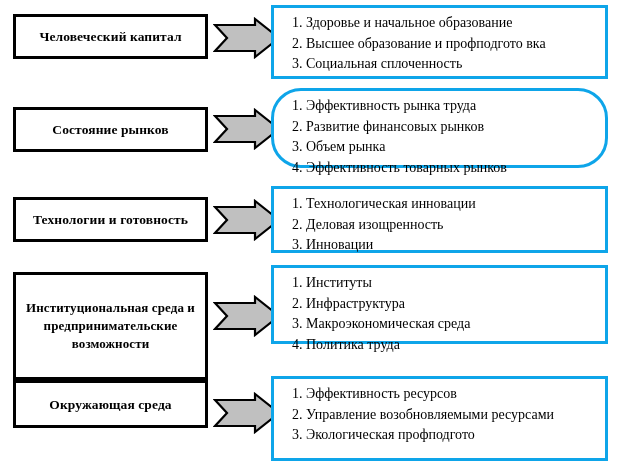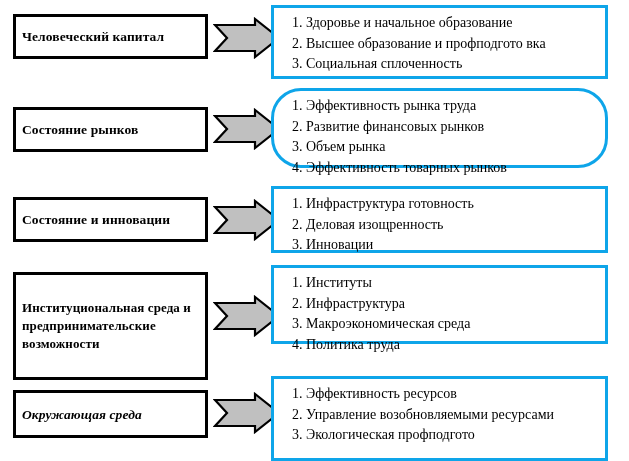--- a/index.html
+++ b/index.html
@@ -34,21 +34,21 @@
   .label-box {
     position: absolute;
     left: 13px;
     width: 195px;
     box-sizing: border-box;
     border: 3px solid #000000;
     background: #ffffff;
     display: flex;
     align-items: center;
     justify-content: center;
-    text-align: left;
+    text-align: center;
     font-weight: bold;
     font-size: 13.5px;
     line-height: 19px;
     letter-spacing: 0.1px;
     padding: 2px 6px;
   }
   .label-box .label-text {
     display: block;
     width: 100%;
   }
@@ -104,21 +104,21 @@
   #row-3 .label-box { top: 197px; height: 45px; }
   #row-3 .arrow     { top: 199px; }
   #row-3 .list-box  { top: 186px; height: 67px; }
 
   
   #row-4 .label-box { top: 272px; height: 108px; font-size: 13px; line-height: 18px; }
   #row-4 .arrow     { top: 295px; }
   #row-4 .list-box  { top: 265px; height: 79px; }
 
   
-  #row-5 .label-box { top: 390px; height: 48px; font-style: italic; }
+  #row-5 .label-box { top: 380px; height: 48px; }
   #row-5 .arrow     { top: 392px; }
   #row-5 .list-box  { top: 376px; height: 85px; }
 </style>
 </head>
 <body>
 
 <div id="diagram">
 
   <div class="row" id="row-1">
     <div class="label-box">
@@ -152,30 +152,30 @@
         <li>Эффективность рынка труда</li>
         <li>Развитие финансовых рынков</li>
         <li>Объем рынка</li>
         <li>Эффективность товарных рынков</li>
       </ol>
     </div>
   </div>
 
   <div class="row" id="row-3">
     <div class="label-box">
-      <span class="label-text">Состояние и инновации</span>
-    </div>
-    <div class="arrow">
-      <svg viewBox="0 0 68 42" xmlns="http://www.w3.org/2000/svg">
-        <polygon points="2,8 14,21 2,34 42,34 42,40 66,21 42,2 42,8" fill="#C0C0C0" stroke="#000000" stroke-width="2.2" stroke-linejoin="miter"></polygon>
-      </svg>
-    </div>
-    <div class="list-box">
-      <ol>
-        <li>Инфраструктура готовность</li>
+      <span class="label-text">Технологии и готовность</span>
+    </div>
+    <div class="arrow">
+      <svg viewBox="0 0 68 42" xmlns="http://www.w3.org/2000/svg">
+        <polygon points="2,8 14,21 2,34 42,34 42,40 66,21 42,2 42,8" fill="#C0C0C0" stroke="#000000" stroke-width="2.2" stroke-linejoin="miter"></polygon>
+      </svg>
+    </div>
+    <div class="list-box">
+      <ol>
+        <li>Технологическая инновации</li>
         <li>Деловая изощренность</li>
         <li>Инновации</li>
       </ol>
     </div>
   </div>
 
   <div class="row" id="row-4">
     <div class="label-box">
       <span class="label-text">Институциональная среда и предпринимательские возможности</span>
     </div>

